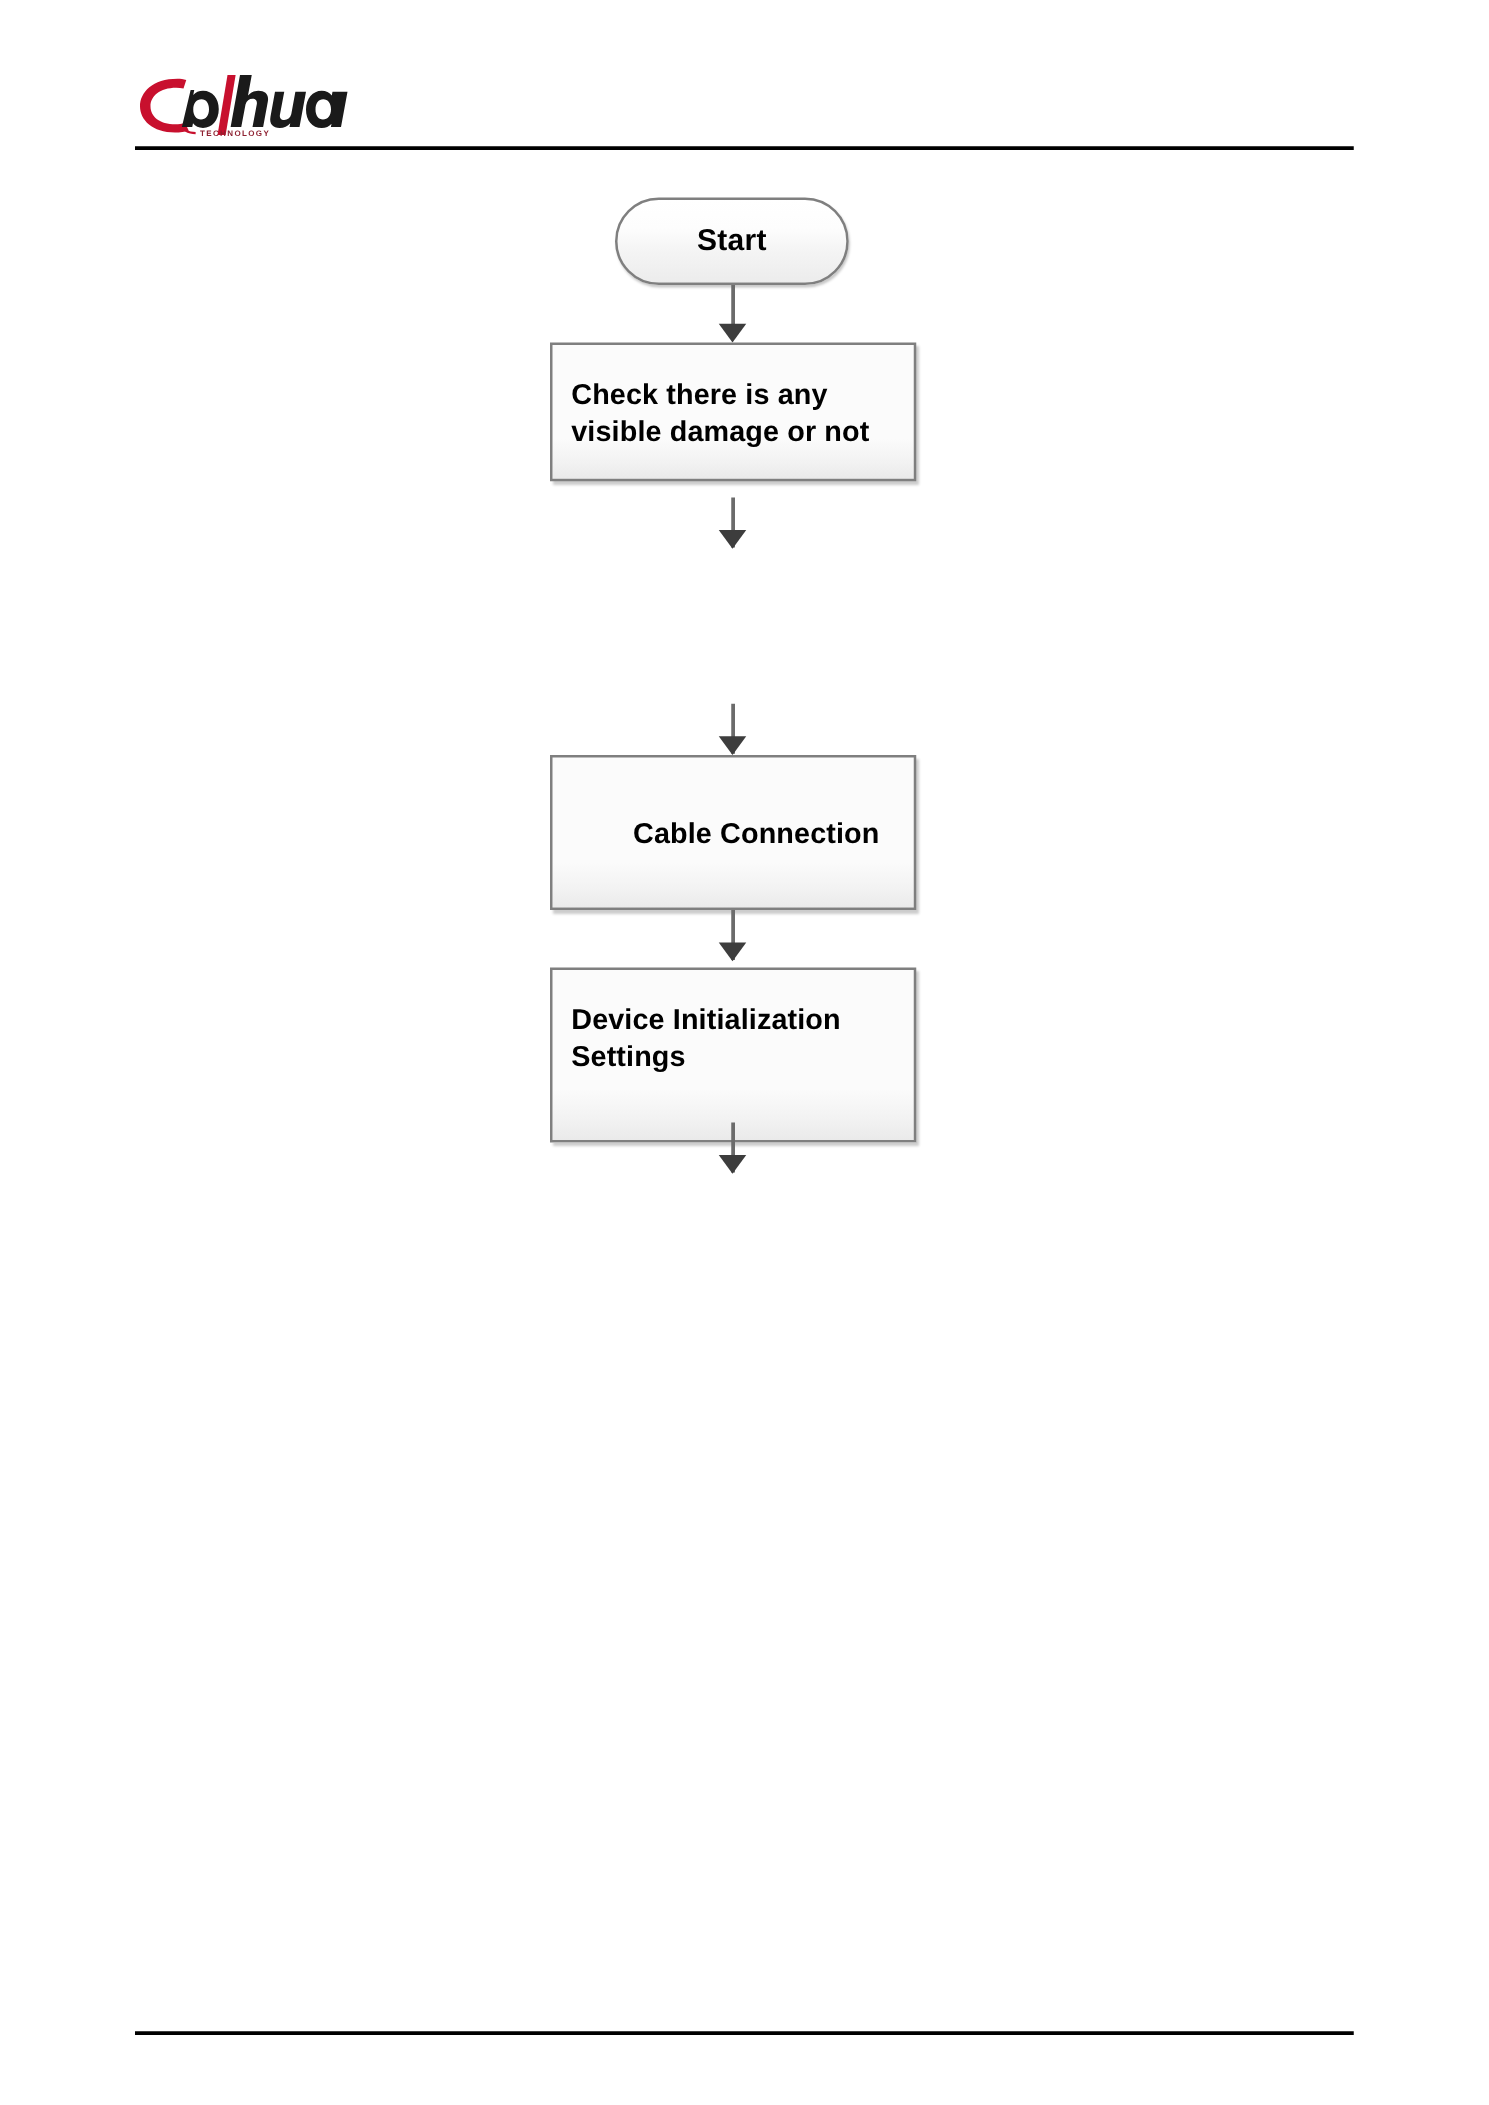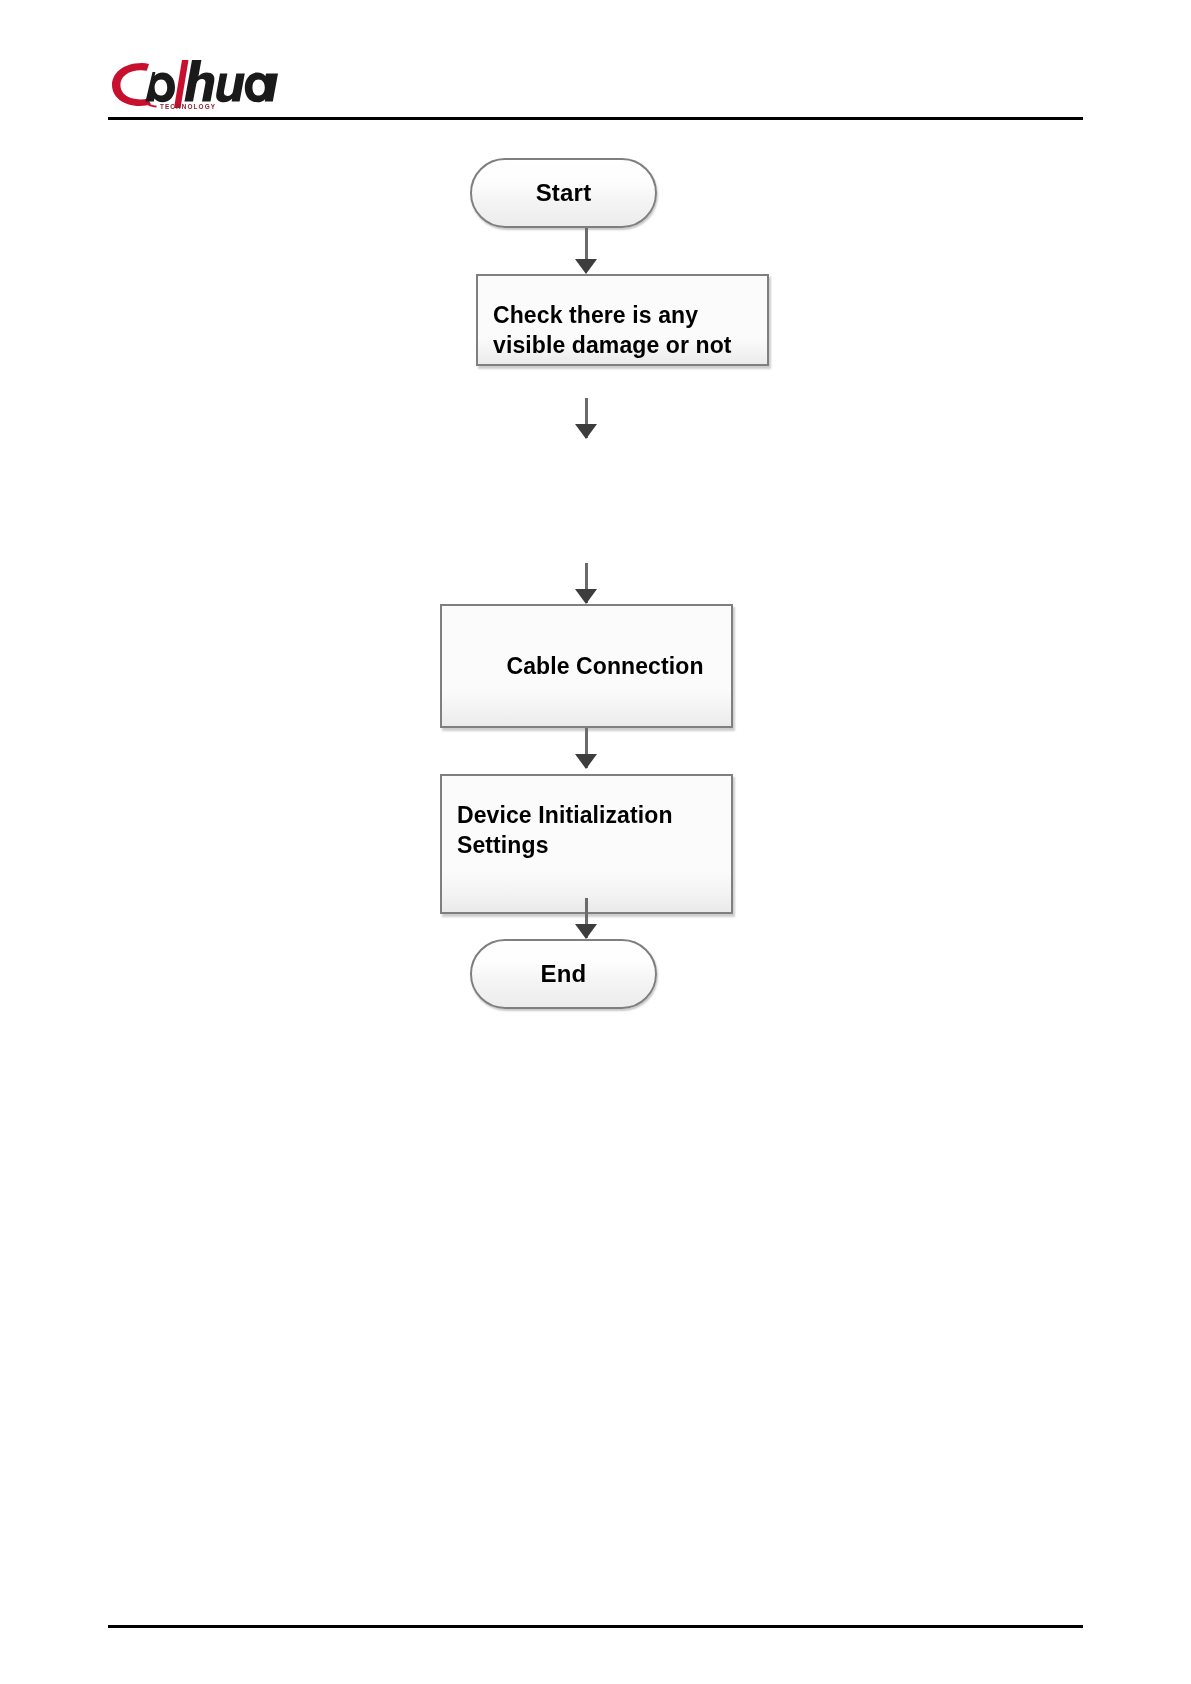--- a/index.html
+++ b/index.html
@@ -50,21 +50,21 @@
     height: 880px;
   }
 
   .node {
     position: absolute;
     box-sizing: border-box;
   }
 
   
   .node-terminator {
-    left: 470px;
+    left: 492px;
     width: 187px;
     height: 70px;
     border: 2px solid #7f7f7f;
     border-radius: 36px;
     background: linear-gradient(to bottom,
                 #ffffff 0%, #fdfdfd 34%, #f4f4f4 62%, #ececec 100%);
     box-shadow: 1px 2px 2px rgba(0,0,0,0.22);
     display: flex;
     align-items: center;
     justify-content: center;
@@ -176,21 +176,21 @@
 
 <div id="flowchart">
 
   <div class="node node-terminator" style="top:8px;">
     <span class="node-label">Start</span>
   </div>
 
   <div class="connector" style="top:78px; height:40px;"></div>
   <div class="arrowhead" style="top:109px;"></div>
 
-  <div class="node node-process align-left" style="top:124px; height:92px;margin-left:36px;">
+  <div class="node node-process align-left" style="top:124px; height:111px;">
     <span class="node-label">Check there is any visible damage or not</span>
   </div>
 
   <div class="connector" style="top:248px; height:40px;"></div>
   <div class="arrowhead" style="top:274px;"></div>
 
 
   <div class="connector" style="top:413px; height:40px;"></div>
   <div class="arrowhead" style="top:439px;"></div>
 
@@ -201,19 +201,16 @@
   <div class="connector" style="top:578px; height:40px;"></div>
   <div class="arrowhead" style="top:604px;"></div>
 
   <div class="node node-process align-left" style="top:624px; height:140px;">
     <span class="node-label">Device Initialization Settings</span>
   </div>
 
   <div class="connector" style="top:748px; height:40px;"></div>
   <div class="arrowhead" style="top:774px;"></div>
 
-  <div class="node node-terminator" style="top:789px;">
-    <span class="node-label">End</span>
-  </div>
 
 </div>
 
 <div class="rule" id="footer-rule"></div>
 
 </body></html>

